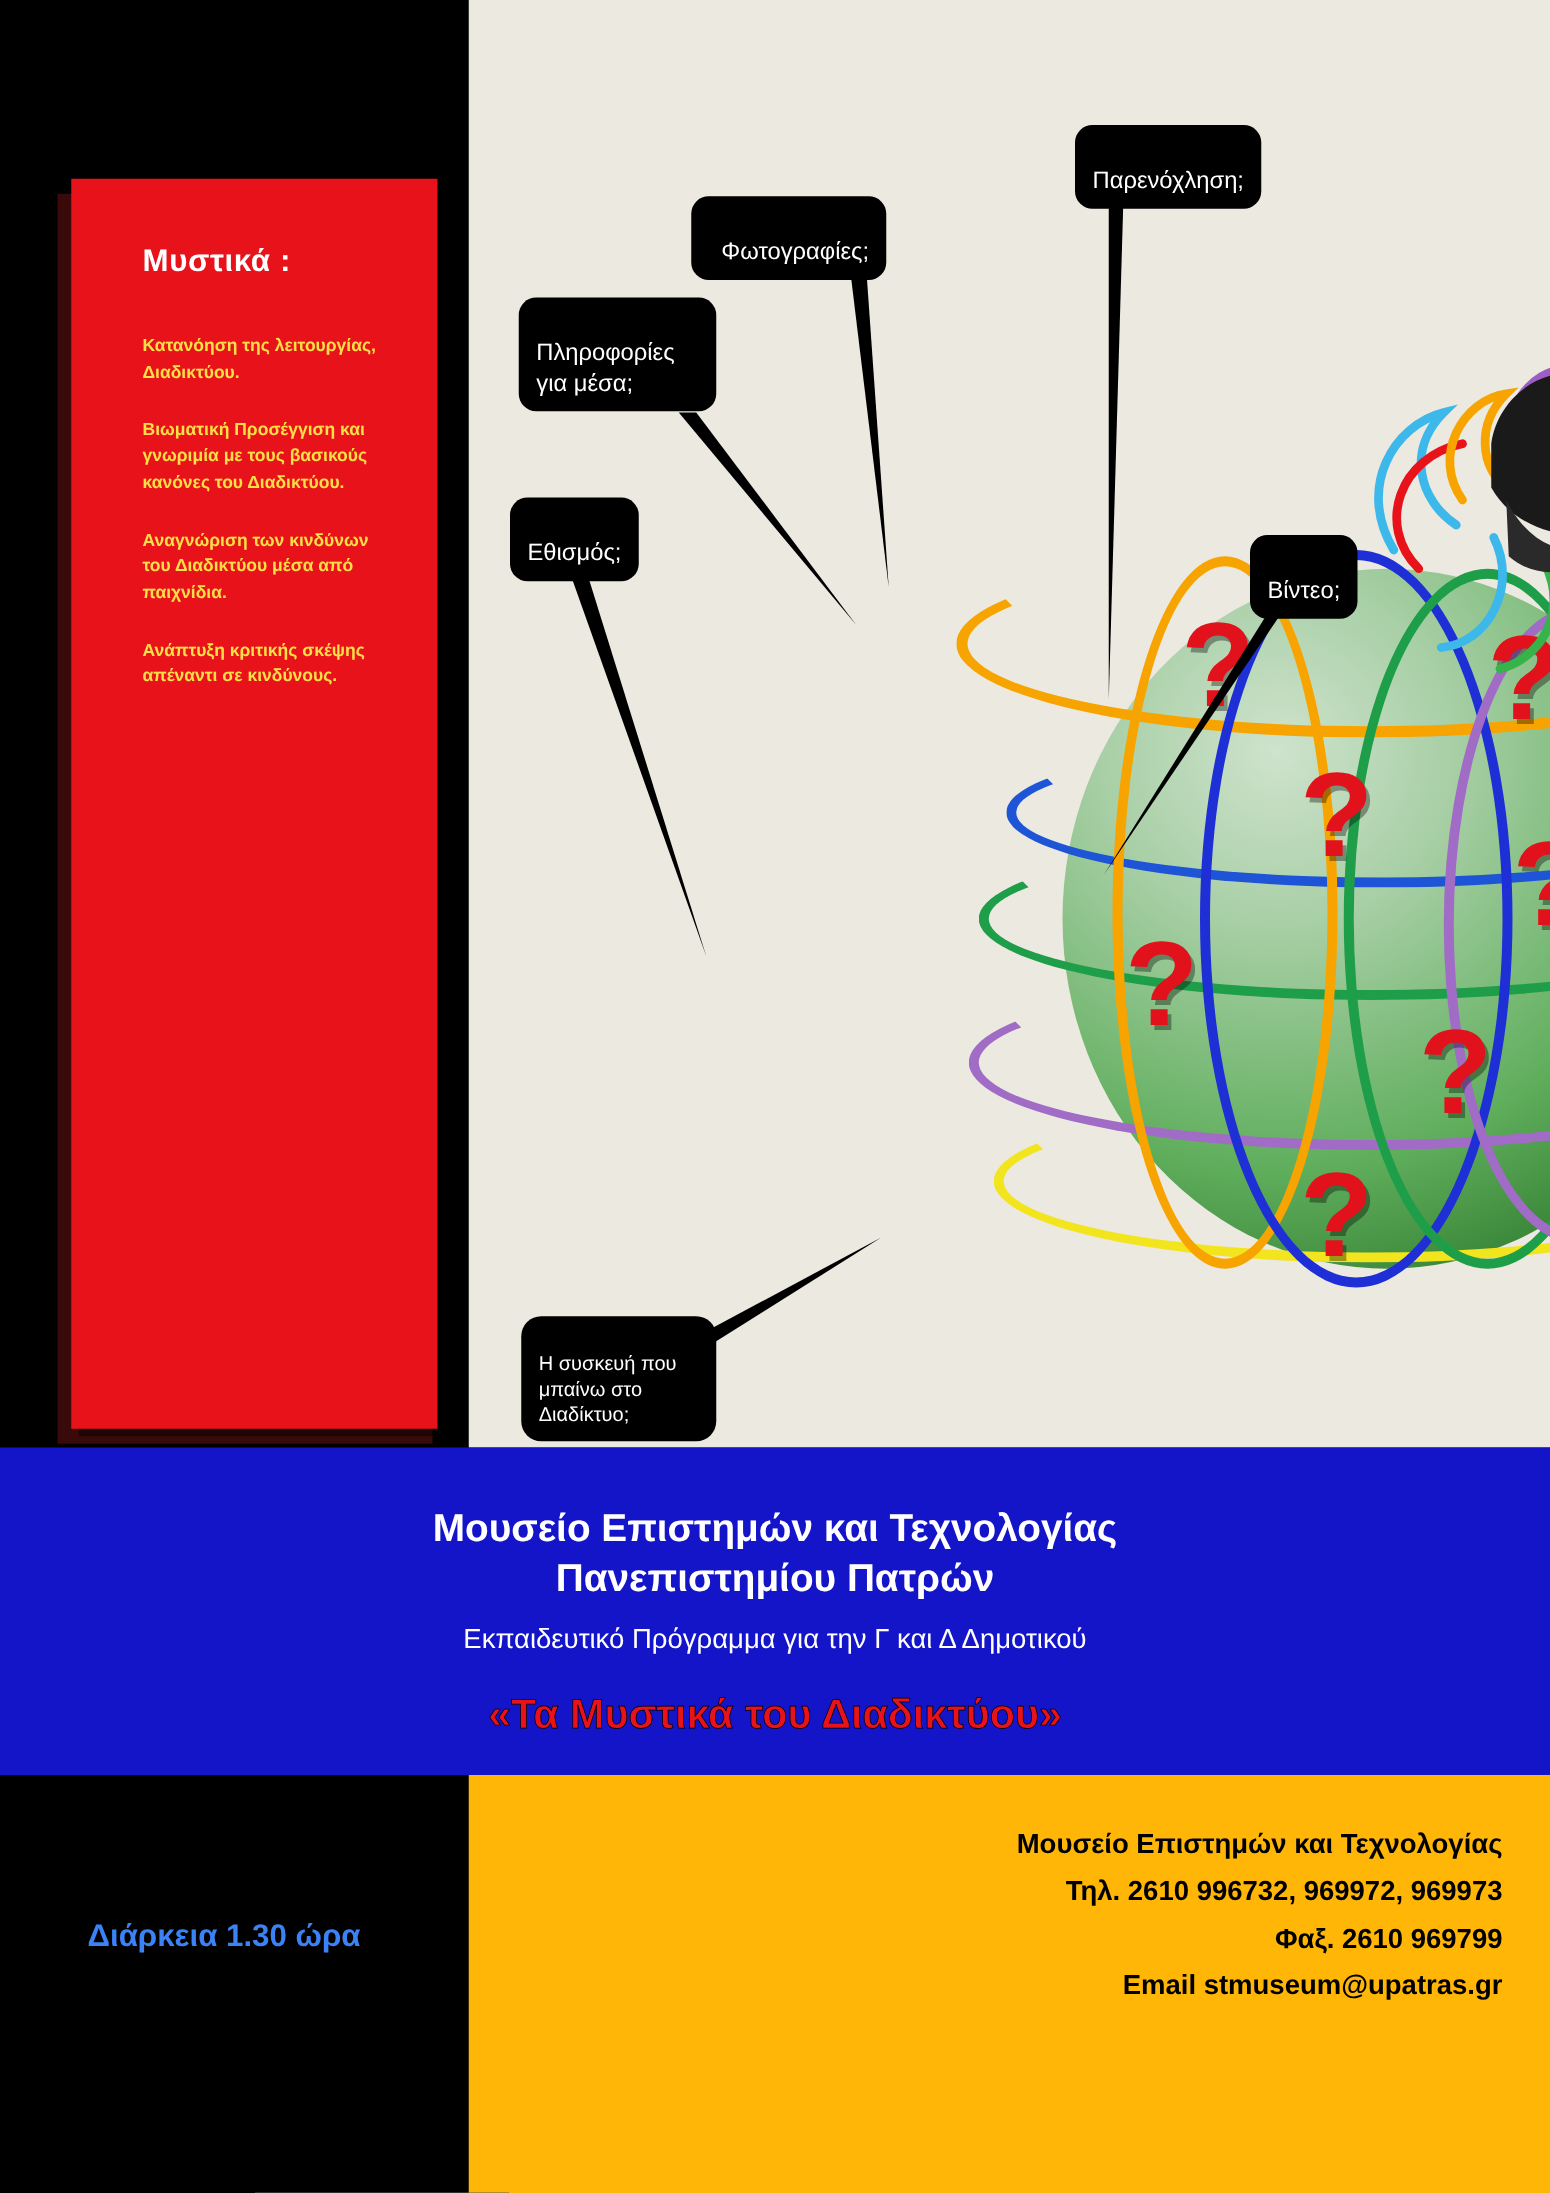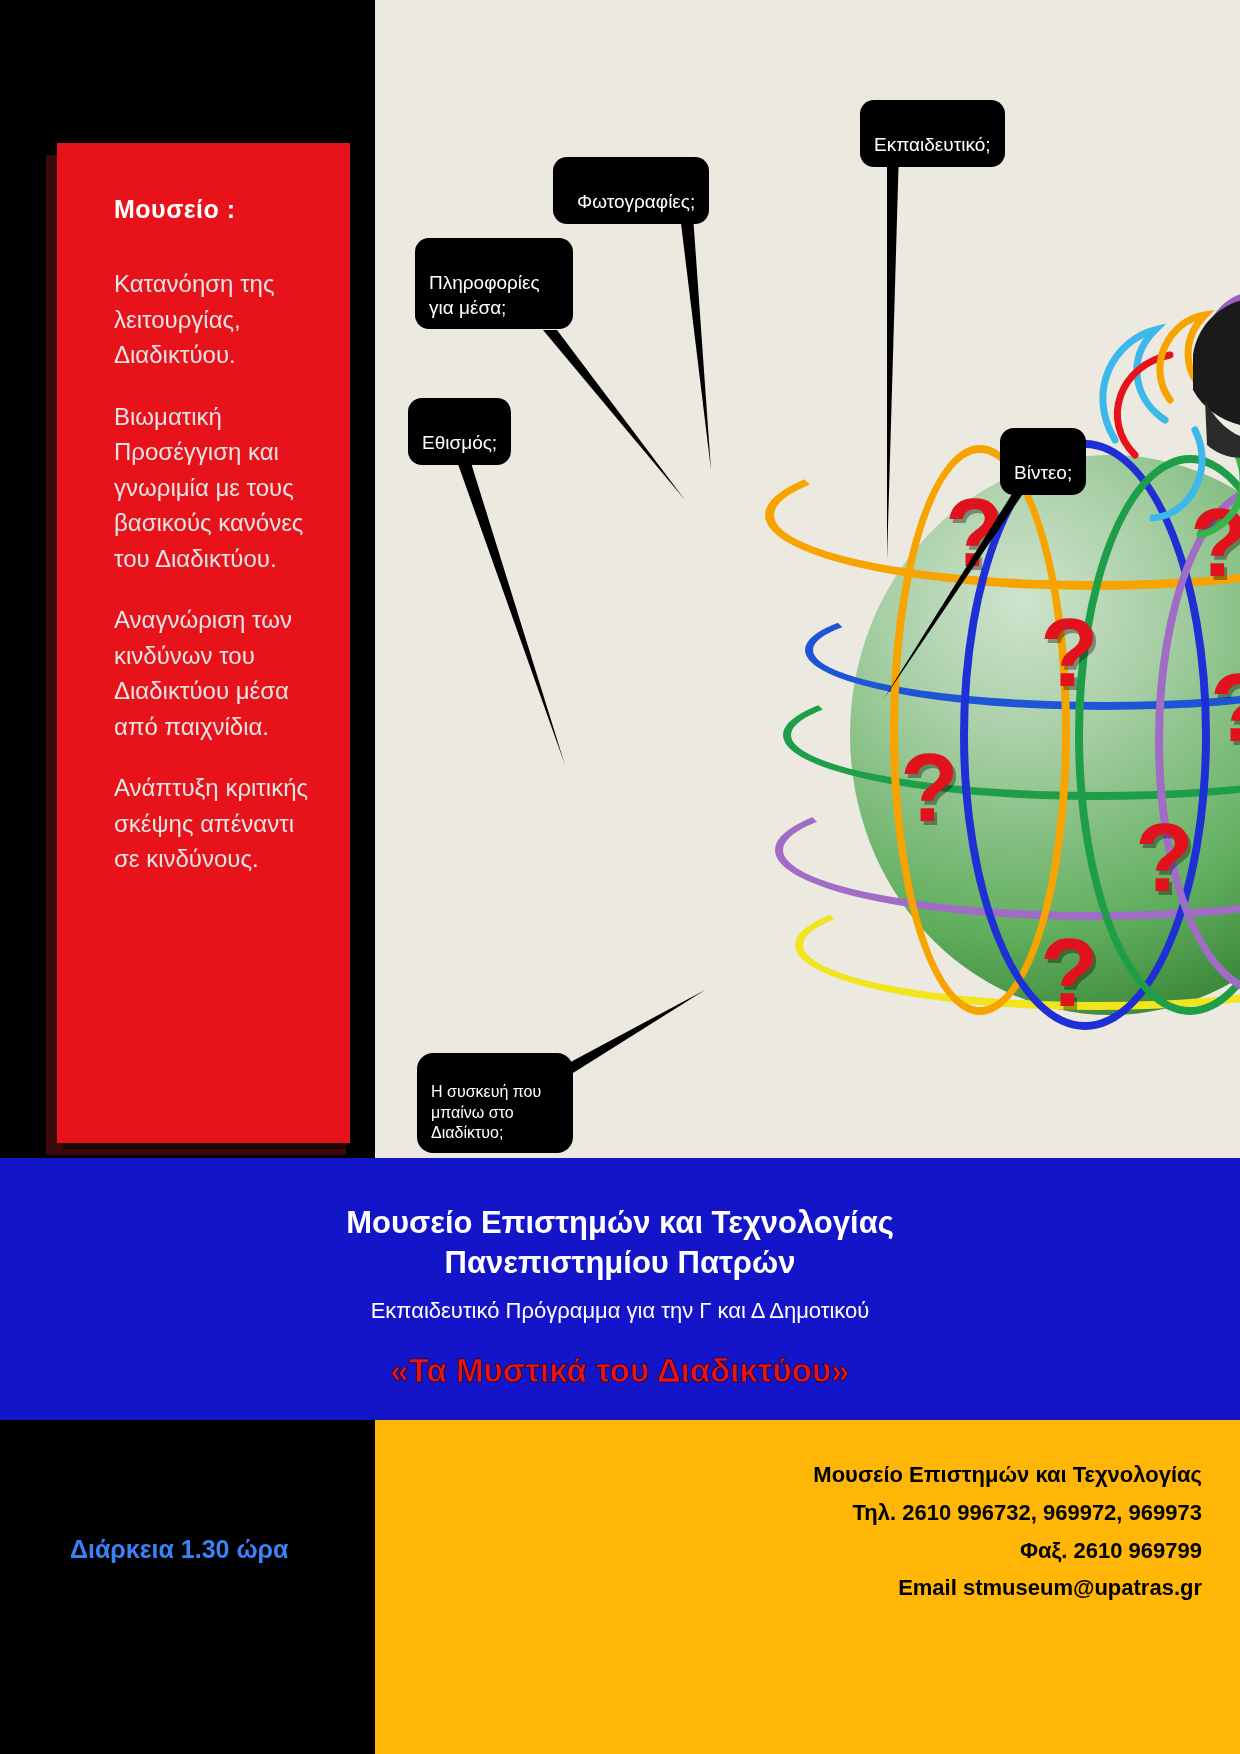--- a/index.html
+++ b/index.html
@@ -60,24 +60,25 @@
     margin: 52px 0 0 57px;
     letter-spacing: 0.5px;
   }
   #objectives-box .obj-list {
     margin: 42px 0 0 57px;
     padding: 0;
     list-style: none;
     width: 205px;
   }
   #objectives-box .obj-list li {
-    color: #e5e5e5;
-    font-size: 24px;
+    color: #fde047;
+    font-size: 14px;
     line-height: 1.48;
     margin-bottom: 26px;
+    font-weight: bold;
   }
 
   
   #globe-wrap {
     position: absolute;
     left: 400px;
     top: 430px;
     width: 640px;
     height: 600px;
   }
@@ -260,21 +261,21 @@
       <polygon points="168,330 182,330 310,500" fill="#000"></polygon>
 
       <polygon points="78,450 92,450 190,765" fill="#000"></polygon>
 
       <polygon points="652,470 664,470 508,700" fill="#000"></polygon>
 
       <polygon points="190,1065 190,1078 330,990" fill="#000"></polygon>
     </svg>
 
     <div class="callout" style="left:485px; top:100px;">
-      <span>Εκπαιδευτικό;</span>
+      <span>Παρενόχληση;</span>
     </div>
     <div class="callout" style="left:178px; top:157px;padding-left:24px;">
       <span>Φωτογραφίες;</span>
     </div>
     <div class="callout" style="left:40px; top:238px; width:130px;">
       <span>Πληροφορίες
 για μέσα;</span>
     </div>
     <div class="callout" style="left:33px; top:398px;">
       <span>Εθισμός;</span>
@@ -284,21 +285,21 @@
     </div>
     <div class="callout" style="left:42px; top:1053px; width:128px; font-size:16px;border-radius:16px;">
       <span>Η συσκευή που
 μπαίνω  στο
 Διαδίκτυο;</span>
     </div>
   </div>
 
   <div id="objectives-shadow"></div>
   <div id="objectives-box">
-    <div class="obj-title">Μουσείο :</div>
+    <div class="obj-title">Μυστικά :</div>
     <ul class="obj-list">
       <li>Κατανόηση της λειτουργίας, Διαδικτύου.</li>
       <li>Βιωματική Προσέγγιση και γνωριμία με τους βασικούς κανόνες του Διαδικτύου.</li>
       <li>Αναγνώριση των  κινδύνων του Διαδικτύου μέσα από παιχνίδια.</li>
       <li>Ανάπτυξη κριτικής σκέψης απέναντι σε κινδύνους.</li>
     </ul>
   </div>
 
   <div id="blue-band">
     <div id="museum-title">

